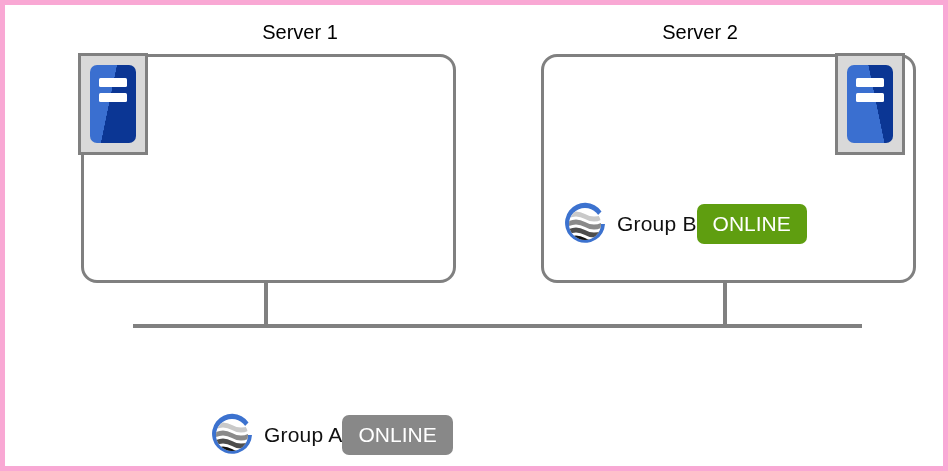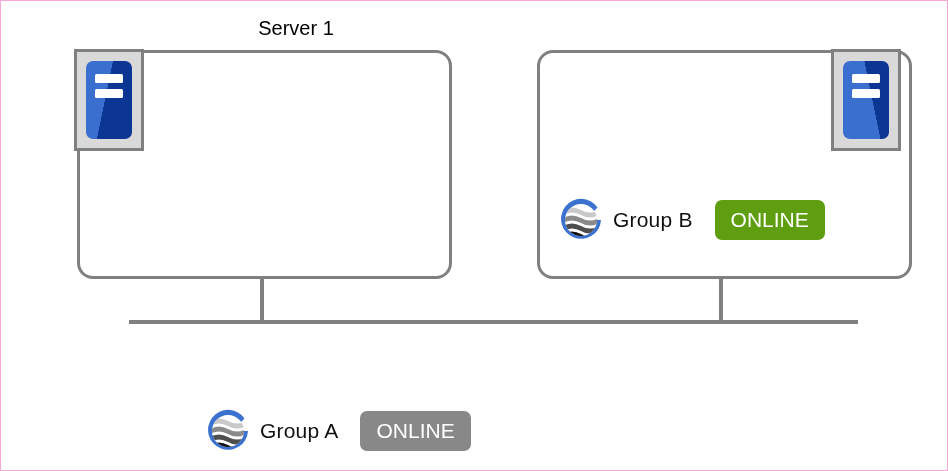--- a/index.html
+++ b/index.html
@@ -9,21 +9,21 @@
     background: #ffffff;
   }
   body {
     font-family: "Liberation Sans", sans-serif;
   }
   #canvas {
     position: relative;
     width: 948px;
     height: 471px;
     background: #ffffff;
-    border: 1px solid #f9a8d4;
+    border: 5px solid #f9a8d4;
     box-sizing: border-box;
     overflow: hidden;
   }
 
   
   .server-title {
     position: absolute;
     font-size: 20px;
     color: #000000;
     text-align: center;
@@ -97,38 +97,38 @@
     flex: 0 0 52px;
   }
   .group-label {
     font-size: 21px;
     color: #111111;
     white-space: nowrap;
     margin-left: 4px;
     letter-spacing: 0.2px;
   }
   .status-badge {
-    margin-left: 22px;
     border-radius: 7px;
     color: #ffffff;
     font-size: 21px;
     line-height: 1;
     padding: 9px 16px 10px 16px;
     white-space: nowrap;
   }
   .status-online  { background: #5f9e10; }
   .status-offline { background: #888888; }
 </style>
 </head>
 <body>
 
 <div id="canvas">
 
   <div class="server-title" id="title-server-1">Server 1</div>
 
+  <div class="server-title" id="title-server-2">Server 2</div>
 
   <div class="server-box" id="server-box-1"></div>
 
   <div class="rack-badge" id="rack-badge-1">
     <svg class="rack-icon" viewBox="0 0 46 78">
       <defs>
         <linearGradient id="rackGradL" x1="0" y1="0" x2="1" y2="0.35">
           <stop offset="0%" stop-color="#3a6fd0"></stop>
           <stop offset="52%" stop-color="#3a6fd0"></stop>
           <stop offset="52.5%" stop-color="#0b3694"></stop>

